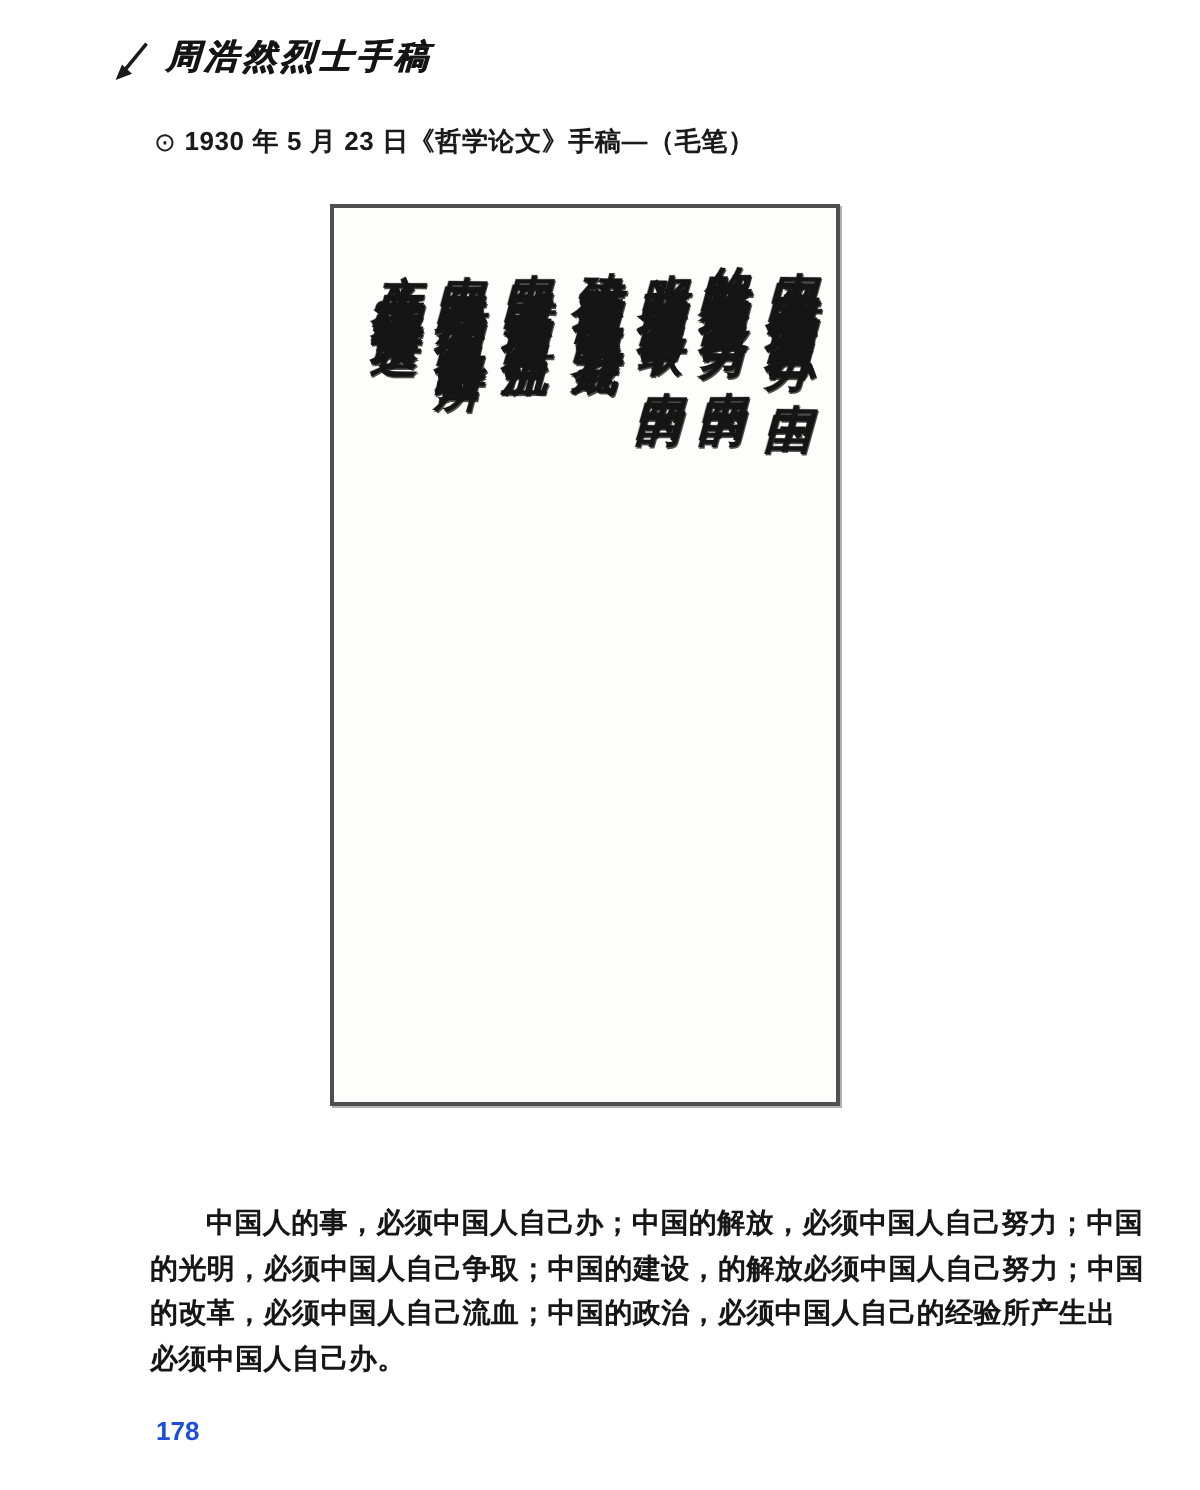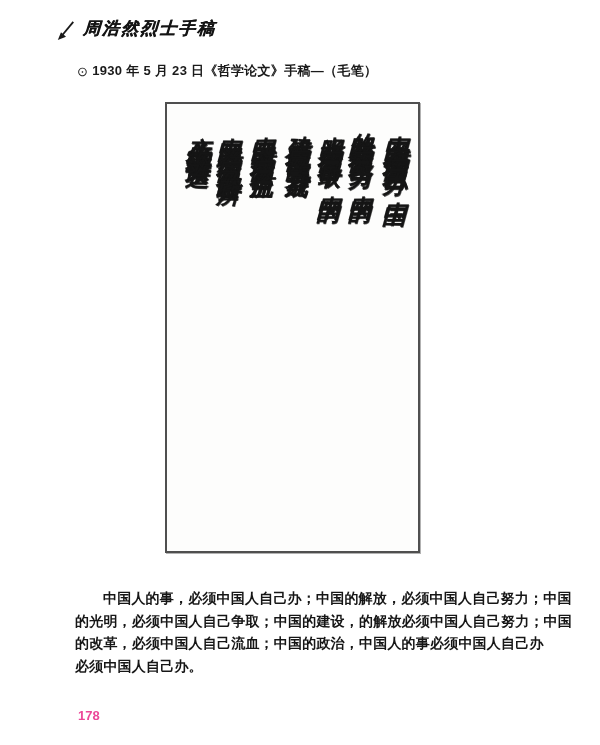--- a/index.html
+++ b/index.html
@@ -80,41 +80,41 @@
   .ms-col:nth-child(3) { text-indent: 4px;  transform: skew(-1.8deg, 0.3deg); }
   .ms-col:nth-child(4) { text-indent: 3px;  transform: skew(-2deg, 0.5deg); }
   .ms-col:nth-child(5) { text-indent: 4px;  transform: skew(-1.2deg, -0.3deg); }
   .ms-col:nth-child(6) { text-indent: 5px;  transform: skew(-1deg, 0.7deg); }
   .ms-col:nth-child(7) { font-size: 24px; text-indent: 4px; transform: skew(-1.6deg, 0.2deg); }
 
   
   .transcription {
     position: absolute;
     left: 75px;
-    top: 588px;
+    top: 602px;
     width: 462px;
     font-family: "Liberation Serif", serif;
     font-weight: 600;
     font-size: 14px;
     line-height: 22.5px;
     letter-spacing: 0.2px;
     color: #161616;
   }
   .trans-line { white-space: nowrap; }
   .trans-line:nth-child(1) { text-indent: 2em; }
 
   
   .page-number {
     position: absolute;
     left: 78px;
     top: 708px;
     font-family: "Liberation Sans", sans-serif;
     font-weight: 700;
     font-size: 13px;
-    color: #ec4899;
+    color: #1d4ed8;
   }
 </style>
 </head>
 <body>
 
 <div class="page">
 
   <header class="logo">
     <span class="brush">
       <svg width="20" height="24" viewBox="0 0 22 24" aria-hidden="true">
@@ -136,19 +136,19 @@
     <div class="ms-col">光明必须中国人自己争取。中国的</div>
     <div class="ms-col">建设必须中国自己的气力去完成。</div>
     <div class="ms-col">中国的改革必须中国人自己流血、</div>
     <div class="ms-col">中国的政治必须中国人自己的经验所</div>
     <div class="ms-col">产生出来的理论来改造。</div>
   </figure>
 
   <div class="transcription">
     <div class="trans-line">中国人的事，必须中国人自己办；中国的解放，必须中国人自己努力；中国</div>
     <div class="trans-line">的光明，必须中国人自己争取；中国的建设，的解放必须中国人自己努力；中国</div>
-    <div class="trans-line">的改革，必须中国人自己流血；中国的政治，中国人的事必须中国人自己办</div>
+    <div class="trans-line">的改革，必须中国人自己流血；中国的政治，必须中国人自己的经验所产生出</div>
     <div class="trans-line">必须中国人自己办。</div>
   </div>
 
   <div class="page-number">178</div>
 
 </div>
 
 </body></html>

